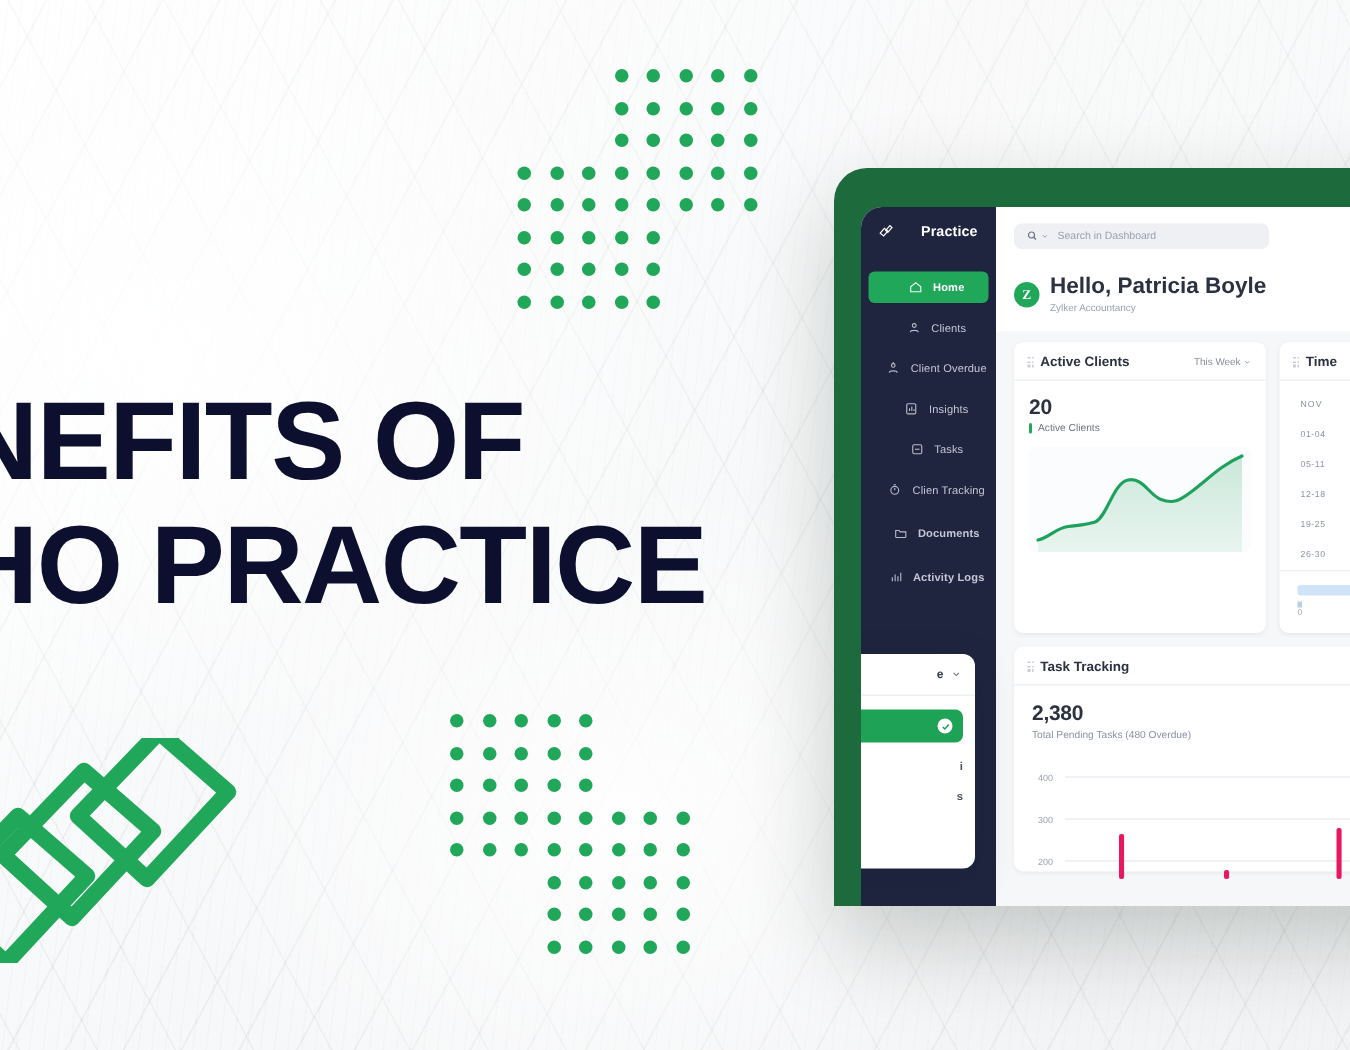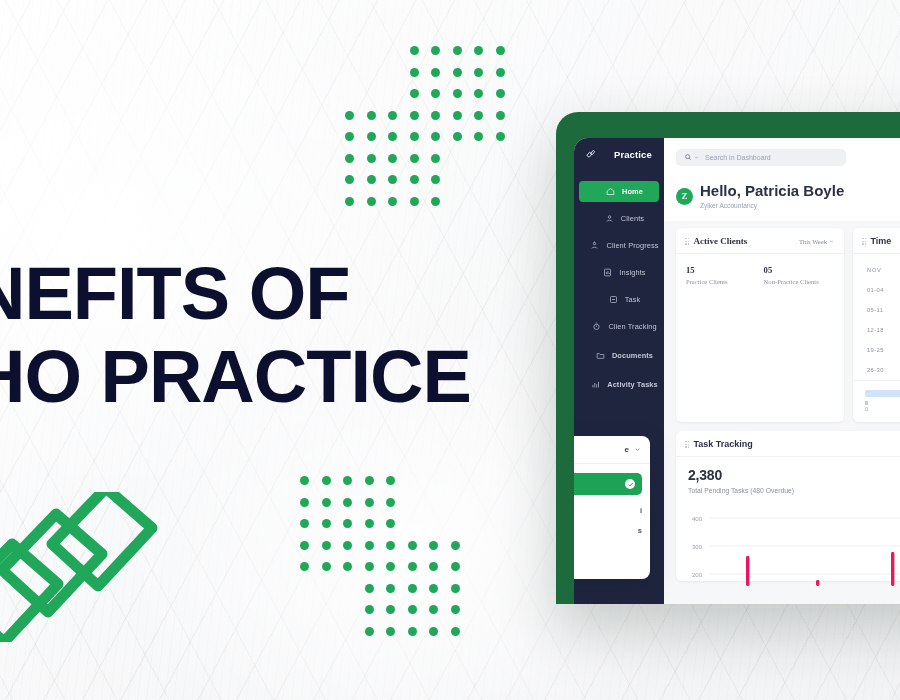--- a/index.html
+++ b/index.html
@@ -200,21 +200,21 @@
   .drag-dots{
     display:grid; grid-template-columns:1.6px 1.6px; gap:1.3px;
     opacity:.4;
   }
   .drag-dots i{ display:block; width:1.6px; height:1.6px; background:#7b8294; }
   .card-filter{
     font-size:6.6px; color:#868d9d;
     display:flex; align-items:center; gap:2px;
   }
 
-  .card-ac{ width:168px;font-family:Liberation Serif, serif; }
+  .card-ac{ width:168px; }
   .card-ac .body{ padding:9px 10px 0 10px; }
   .big-num{ font-size:14px; font-weight:700; color:#2c3142; letter-spacing:-.2px; }
   .legend{
     display:flex; align-items:center; gap:4px;
     margin-top:3px;
     font-size:6.8px; color:#6d7384;
   }
   .legend i{ width:2px; height:7px; background:#20a75a; border-radius:1px; display:block; }
   .spark{
     margin-top:9px;
@@ -504,37 +504,37 @@
           </svg>
           <span>Clients</span>
         </div>
 
         <div class="sb-item">
           <svg viewBox="0 0 24 24" width="9" height="9" fill="none" stroke="currentColor" stroke-width="2">
             <circle cx="12" cy="7" r="3.2"></circle>
               <path d="M5 20 C5 15.5 19 15.5 19 20"></path>
               <path d="M12 4 L12 1"></path>
           </svg>
-          <span>Client Progress</span>
+          <span>Client Overdue</span>
         </div>
 
         <div class="sb-item">
           <svg viewBox="0 0 24 24" width="9" height="9" fill="none" stroke="currentColor" stroke-width="2">
             <rect x="4" y="3" width="16" height="18" rx="2"></rect>
               <path d="M9 16 V11 M13 16 V8 M17 16 V13"></path>
           </svg>
           <span>Insights</span>
         </div>
 
         <div class="sb-item">
           <svg viewBox="0 0 24 24" width="9" height="9" fill="none" stroke="currentColor" stroke-width="2">
             <rect x="4" y="4" width="16" height="16" rx="2.5"></rect>
               <path d="M8 12 H16"></path>
           </svg>
-          <span>Task</span>
+          <span>Tasks</span>
         </div>
 
         <div class="sb-item">
           <svg viewBox="0 0 24 24" width="9" height="9" fill="none" stroke="currentColor" stroke-width="2">
             <circle cx="12" cy="13" r="7"></circle>
               <path d="M12 13 V9 M10 3 H14"></path>
           </svg>
           <span>Clien Tracking</span>
         </div>
 
@@ -542,21 +542,21 @@
           <svg viewBox="0 0 24 24" width="9" height="9" fill="none" stroke="currentColor" stroke-width="2">
             <path d="M3 7 H9 L11 9.5 H21 V18 A1.5 1.5 0 0 1 19.5 19.5 H4.5 A1.5 1.5 0 0 1 3 18 Z"></path>
           </svg>
           <span>Documents</span>
         </div>
 
         <div class="sb-item gap">
           <svg viewBox="0 0 24 24" width="9" height="9" fill="none" stroke="currentColor" stroke-width="2">
             <path d="M5 20 V13 M10 20 V8 M15 20 V11 M20 20 V5"></path>
           </svg>
-          <span>Activity Tasks</span>
+          <span>Activity Logs</span>
         </div>
 
       </div>
 
       <div class="float-card">
         <div class="fc-head">
           <span>e</span>
           <svg viewBox="0 0 24 24" width="7" height="7" fill="none" stroke="#6b7183" stroke-width="2.6">
             <path d="M6 9 L12 15 L18 9"></path>
           </svg>
@@ -611,28 +611,37 @@
                 </span>
               <span>Active Clients</span>
             </div>
             <div class="card-filter">
               <span>This Week</span>
               <svg viewBox="0 0 24 24" width="5" height="5" fill="none" stroke="#868d9d" stroke-width="3">
                 <path d="M6 9 L12 15 L18 9"></path>
               </svg>
             </div>
           </div>
-          <div class="ac-foot">
-            <div>
-              <div class="stat-n">15</div>
-              <div class="stat-l">Practice Clients</div>
+          <div class="body">
+            <div class="big-num">20</div>
+            <div class="legend">
+              <i></i>
+              <span>Active Clients</span>
             </div>
-            <div>
-              <div class="stat-n">05</div>
-              <div class="stat-l">Non-Practice Clients</div>
+            <div class="spark">
+              <svg viewBox="0 0 148 70" width="148" height="70" preserveAspectRatio="none">
+                <defs>
+                  <linearGradient id="agrad" x1="0" y1="0" x2="0" y2="1">
+                    <stop offset="0%" stop-color="#1ea15c" stop-opacity="0.22"></stop>
+                    <stop offset="100%" stop-color="#1ea15c" stop-opacity="0.08"></stop>
+                  </linearGradient>
+                </defs>
+                <path d="M6 62 C14 60 18 54 26 53 C34 52 38 52 44 50 C52 47 56 24 66 22 C76 20 80 32 88 35 C96 38 100 36 108 30 C120 21 128 12 142 6 L142 70 L6 70 Z" fill="url(#agrad)"></path>
+                <path d="M6 62 C14 60 18 54 26 53 C34 52 38 52 44 50 C52 47 56 24 66 22 C76 20 80 32 88 35 C96 38 100 36 108 30 C120 21 128 12 142 6" fill="none" stroke="#1ea15c" stroke-width="2.1" stroke-linecap="round"></path>
+              </svg>
             </div>
           </div>
         </div>
 
         <div class="card card-cl">
           <div class="card-hd">
             <div class="card-title">
               <span class="drag-dots">
                   <i></i>
                   <i></i>

